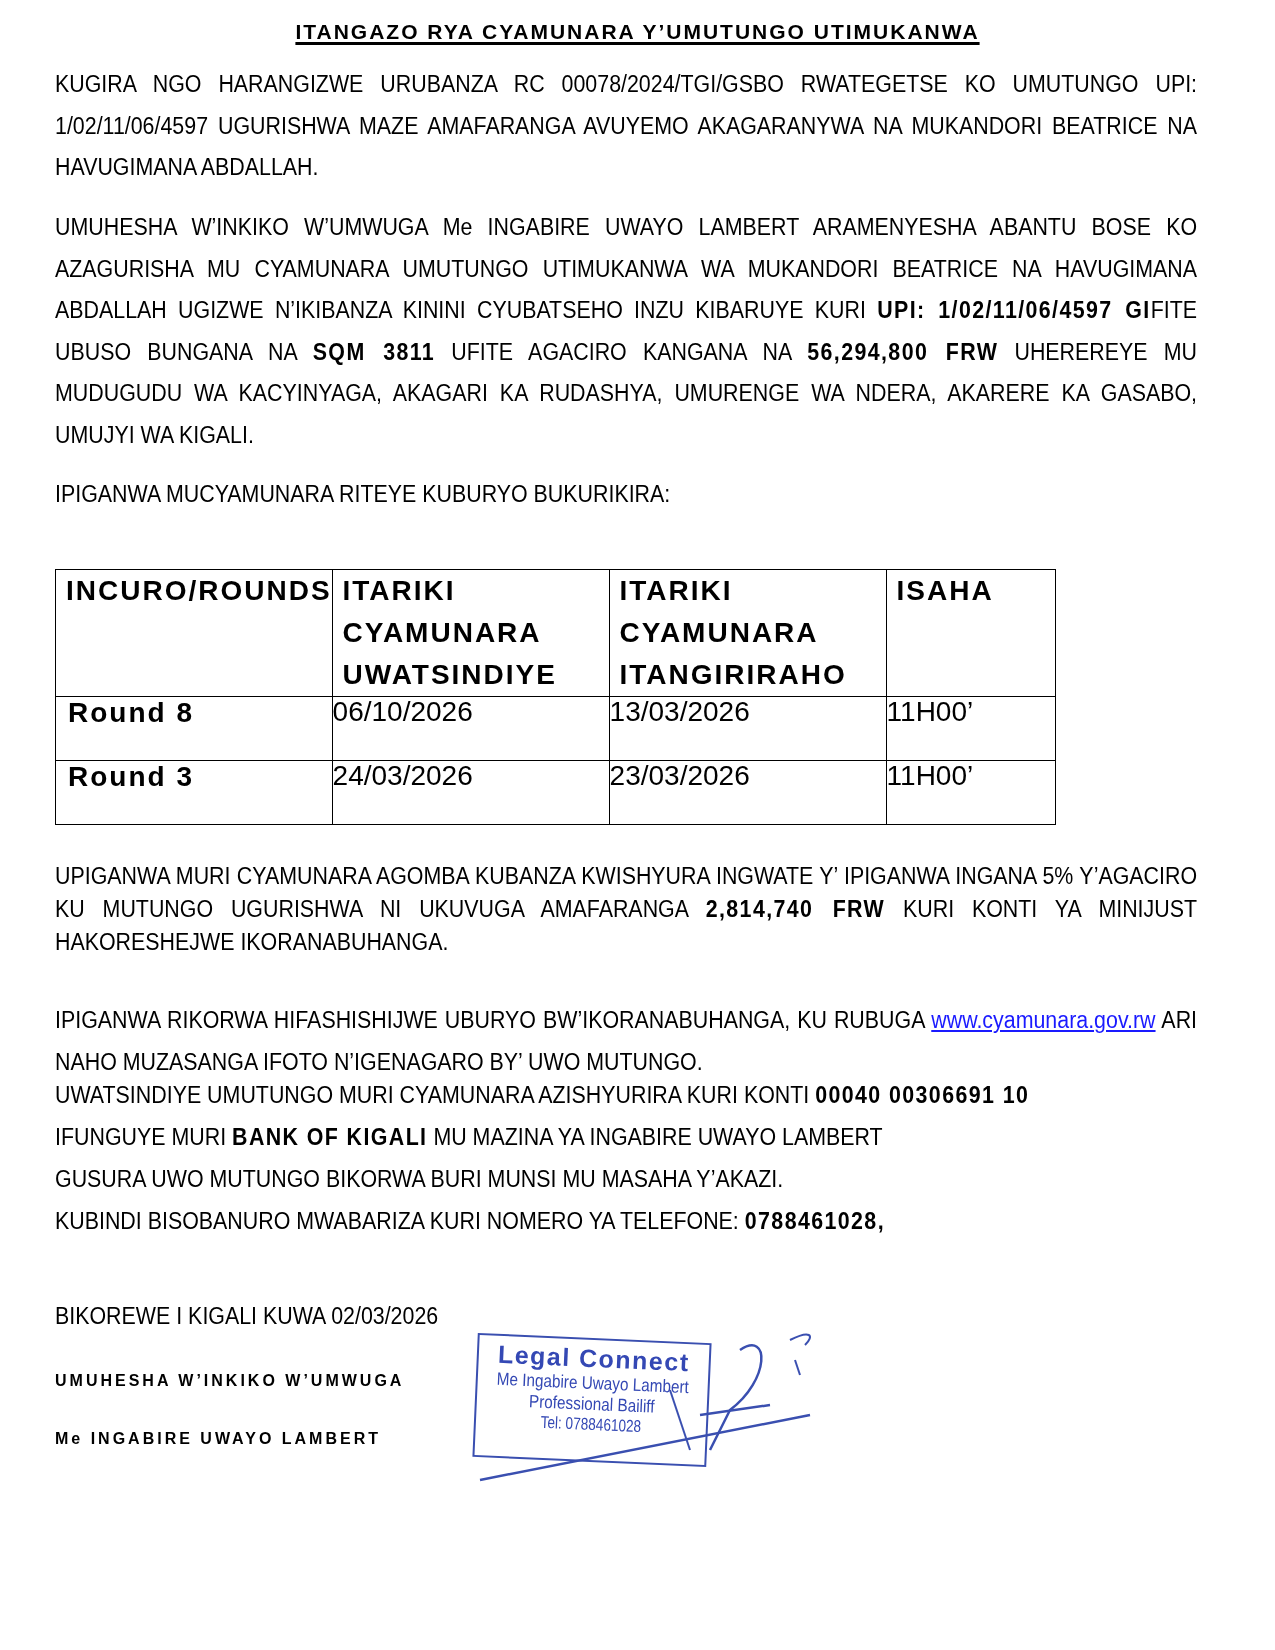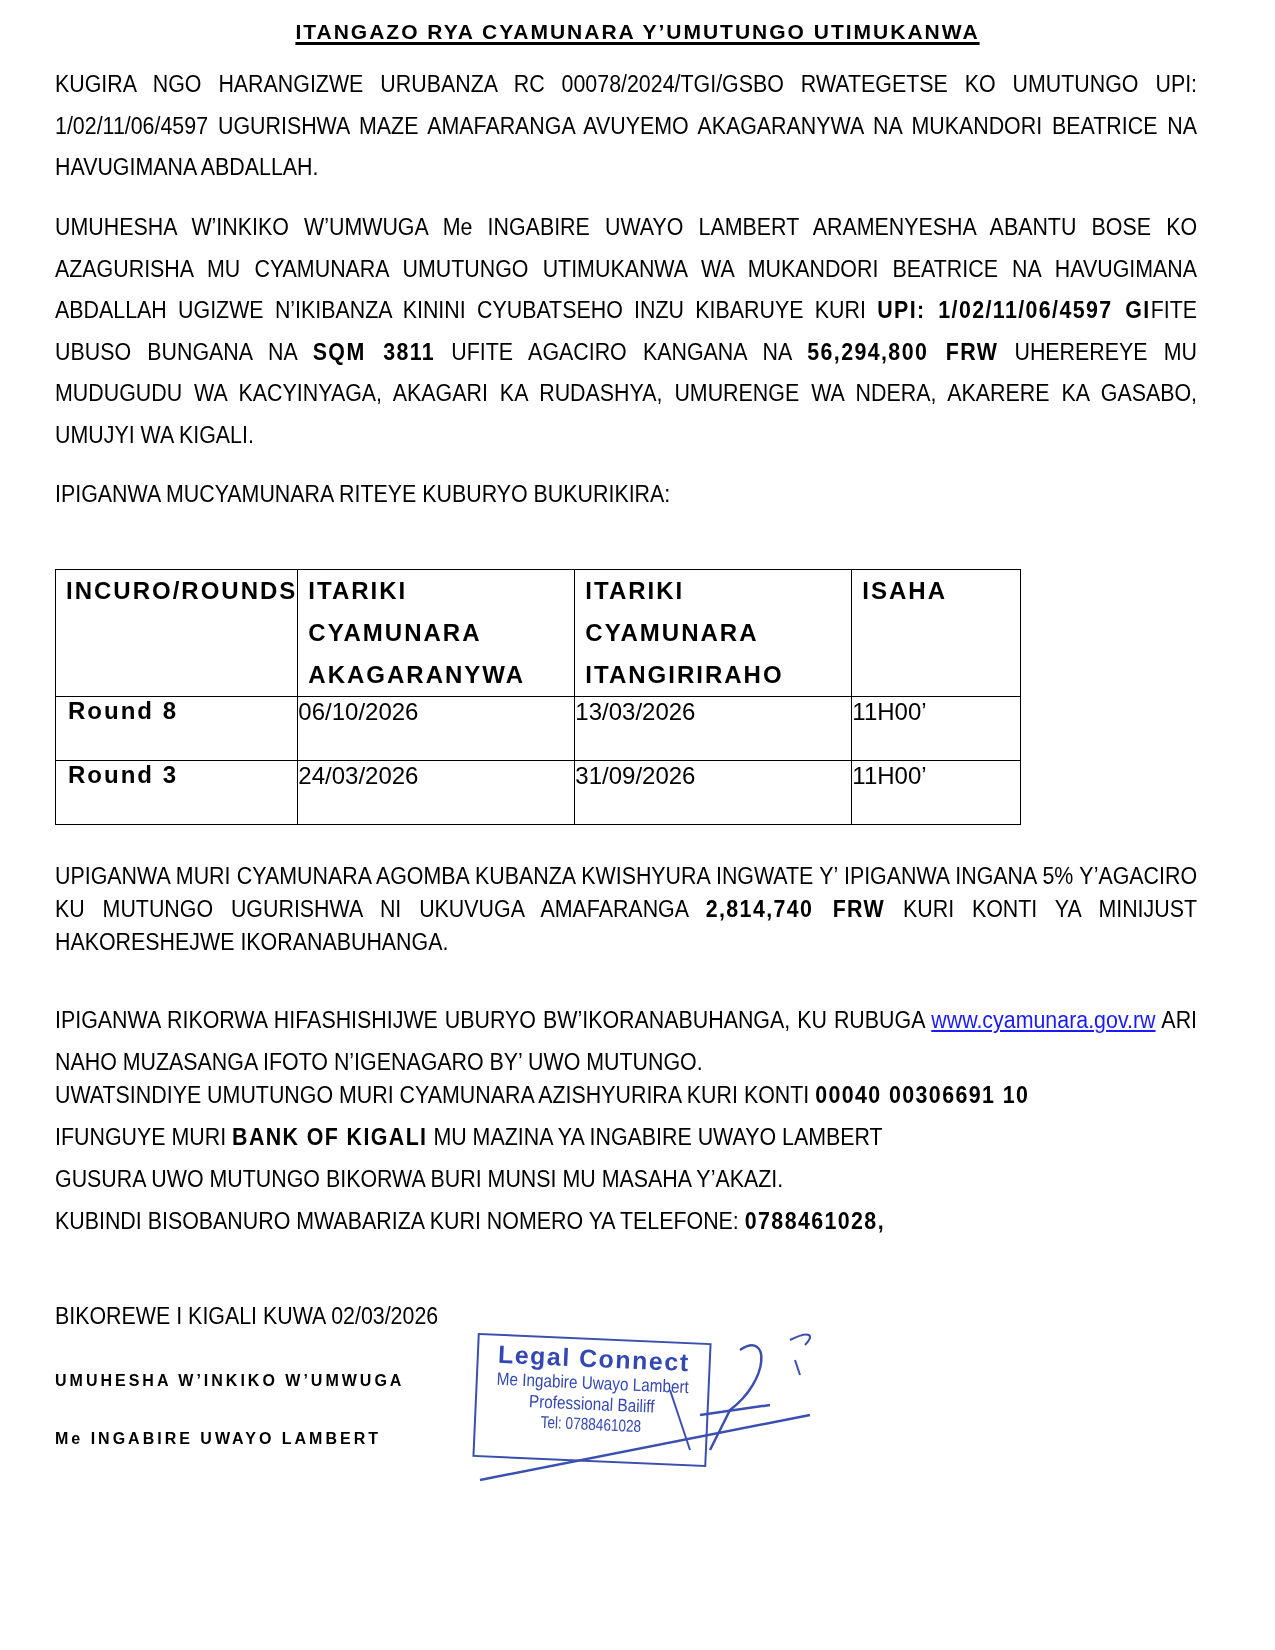--- a/index.html
+++ b/index.html
@@ -7,21 +7,21 @@
          font-family: "Liberation Sans", sans-serif; color: #000; }
   .page { position: absolute; left: 0; top: 0; width: 1275px; height: 1650px; }
   .title { position: absolute; left: 0; width: 1275px; top: 20px; text-align: center;
            font-weight: bold; font-size: 21px; letter-spacing: 2px; }
   .title span { text-decoration: underline; text-decoration-thickness: 3px; text-underline-offset: 3px; }
   .para { position: absolute; left: 55px; width: 1142px; font-size: 23px; line-height: 41.5px;
           text-align: justify; text-align-last: left; transform: scaleX(0.93); transform-origin: left top; width: 1228px; }
   .b { font-weight: bold; letter-spacing: 1.5px; }
   .link { color: #1a1aff; text-decoration: underline; }
   table.rounds { position: absolute; left: 55px; top: 569px; border-collapse: collapse; }
-  table.rounds td { border: 1.3px solid #000; vertical-align: top; padding: 0; font-size: 24px; }
+  table.rounds td { border: 1.3px solid #000; vertical-align: top; padding: 0; font-size: 28px; }
   table.rounds .hdr td { height: 84px; }
   table.rounds .row td { height: 63px; }
   .hcell { font-weight: bold; letter-spacing: 2px; line-height: 42px; padding-left: 10px !important; font-size: 21px; }
   .rcell { font-weight: bold; letter-spacing: 2px; padding-left: 12px !important; font-size: 21px; }
   .dcell { font-size: 22px; line-height: 30px; }
   .single { position: absolute; left: 55px; font-size: 23px; transform: scaleX(0.93); transform-origin: left top; white-space: nowrap; }
   .sig { position: absolute; left: 55px; font-weight: bold; font-size: 16px; letter-spacing: 3px; white-space: nowrap; }
   .stamp { position: absolute; left: 475px; top: 1338px; width: 230px; height: 120px;
            border: 2px solid #3a4fb0; transform: rotate(2.5deg); color: #3448b4; text-align: center; }
   .stamp .s1 { font-weight: bold; font-size: 25px; letter-spacing: 1.5px; margin-top: 4px; }
@@ -46,40 +46,40 @@
   <div class="para" style="top:474px;">IPIGANWA MUCYAMUNARA RITEYE KUBURYO BUKURIKIRA:</div>
 
   <table class="rounds">
     <tbody>
         <tr class="hdr">
       <td class="hcell" style="width:212px;">
             <div>INCURO/ROUNDS</div>
           </td>
       <td class="hcell" style="width:266px;">
             <div>ITARIKI CYAMUNARA</div>
-            <div>AKAGARANYWA</div>
+            <div>UWATSINDIYE</div>
           </td>
       <td class="hcell" style="width:266px;">
             <div>ITARIKI CYAMUNARA</div>
             <div>ITANGIRIRAHO</div>
           </td>
       <td class="hcell" style="width:158px;">
             <div>ISAHA</div>
           </td>
     </tr>
     <tr class="row">
       <td class="rcell">Round 8</td>
       <td class="dcell">06/10/2026</td>
       <td class="dcell">13/03/2026</td>
       <td class="dcell">11H00’</td>
     </tr>
     <tr class="row">
       <td class="rcell">Round 3</td>
       <td class="dcell">24/03/2026</td>
-      <td class="dcell">31/09/2026</td>
+      <td class="dcell">23/03/2026</td>
       <td class="dcell">11H00’</td>
     </tr>
   </tbody>
     </table>
 
   <div class="para" style="top:860px; line-height:33px;">
     <span>UPIGANWA MURI CYAMUNARA AGOMBA KUBANZA KWISHYURA INGWATE Y’ IPIGANWA INGANA  5% Y’AGACIRO KU MUTUNGO UGURISHWA NI UKUVUGA AMAFARANGA </span><span class="b">2,814,740 FRW</span><span> KURI KONTI YA MINIJUST HAKORESHEJWE IKORANABUHANGA.</span>
   </div>
 
   <div class="para" style="top:1000px;">

